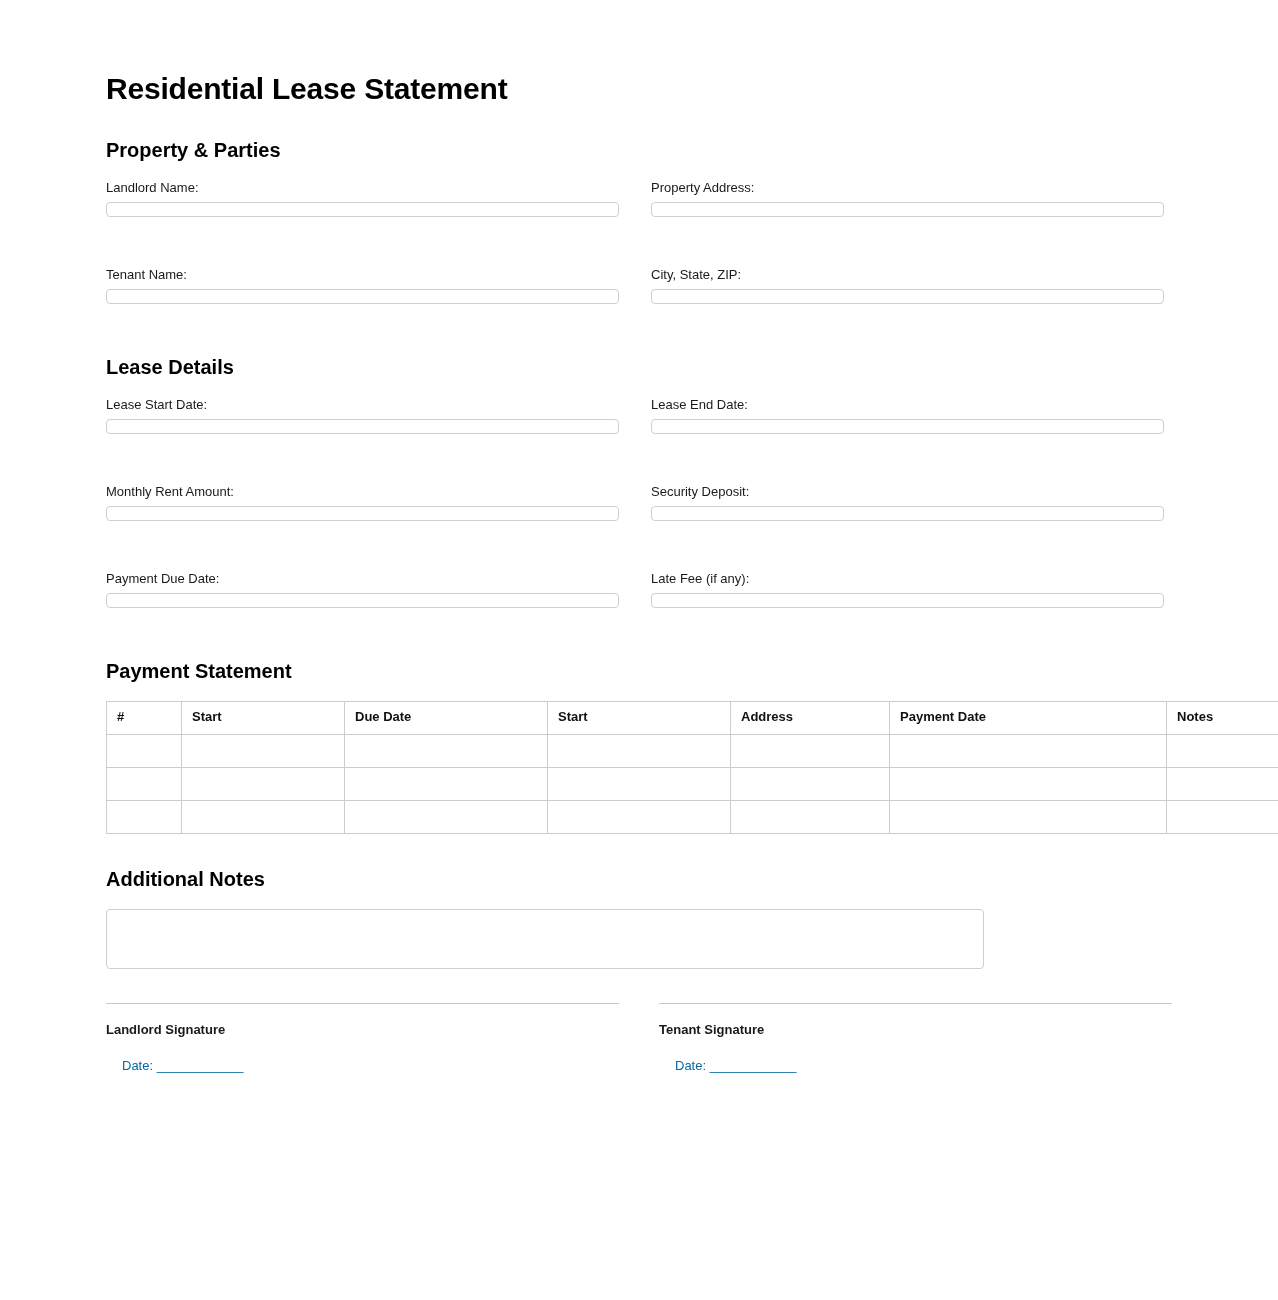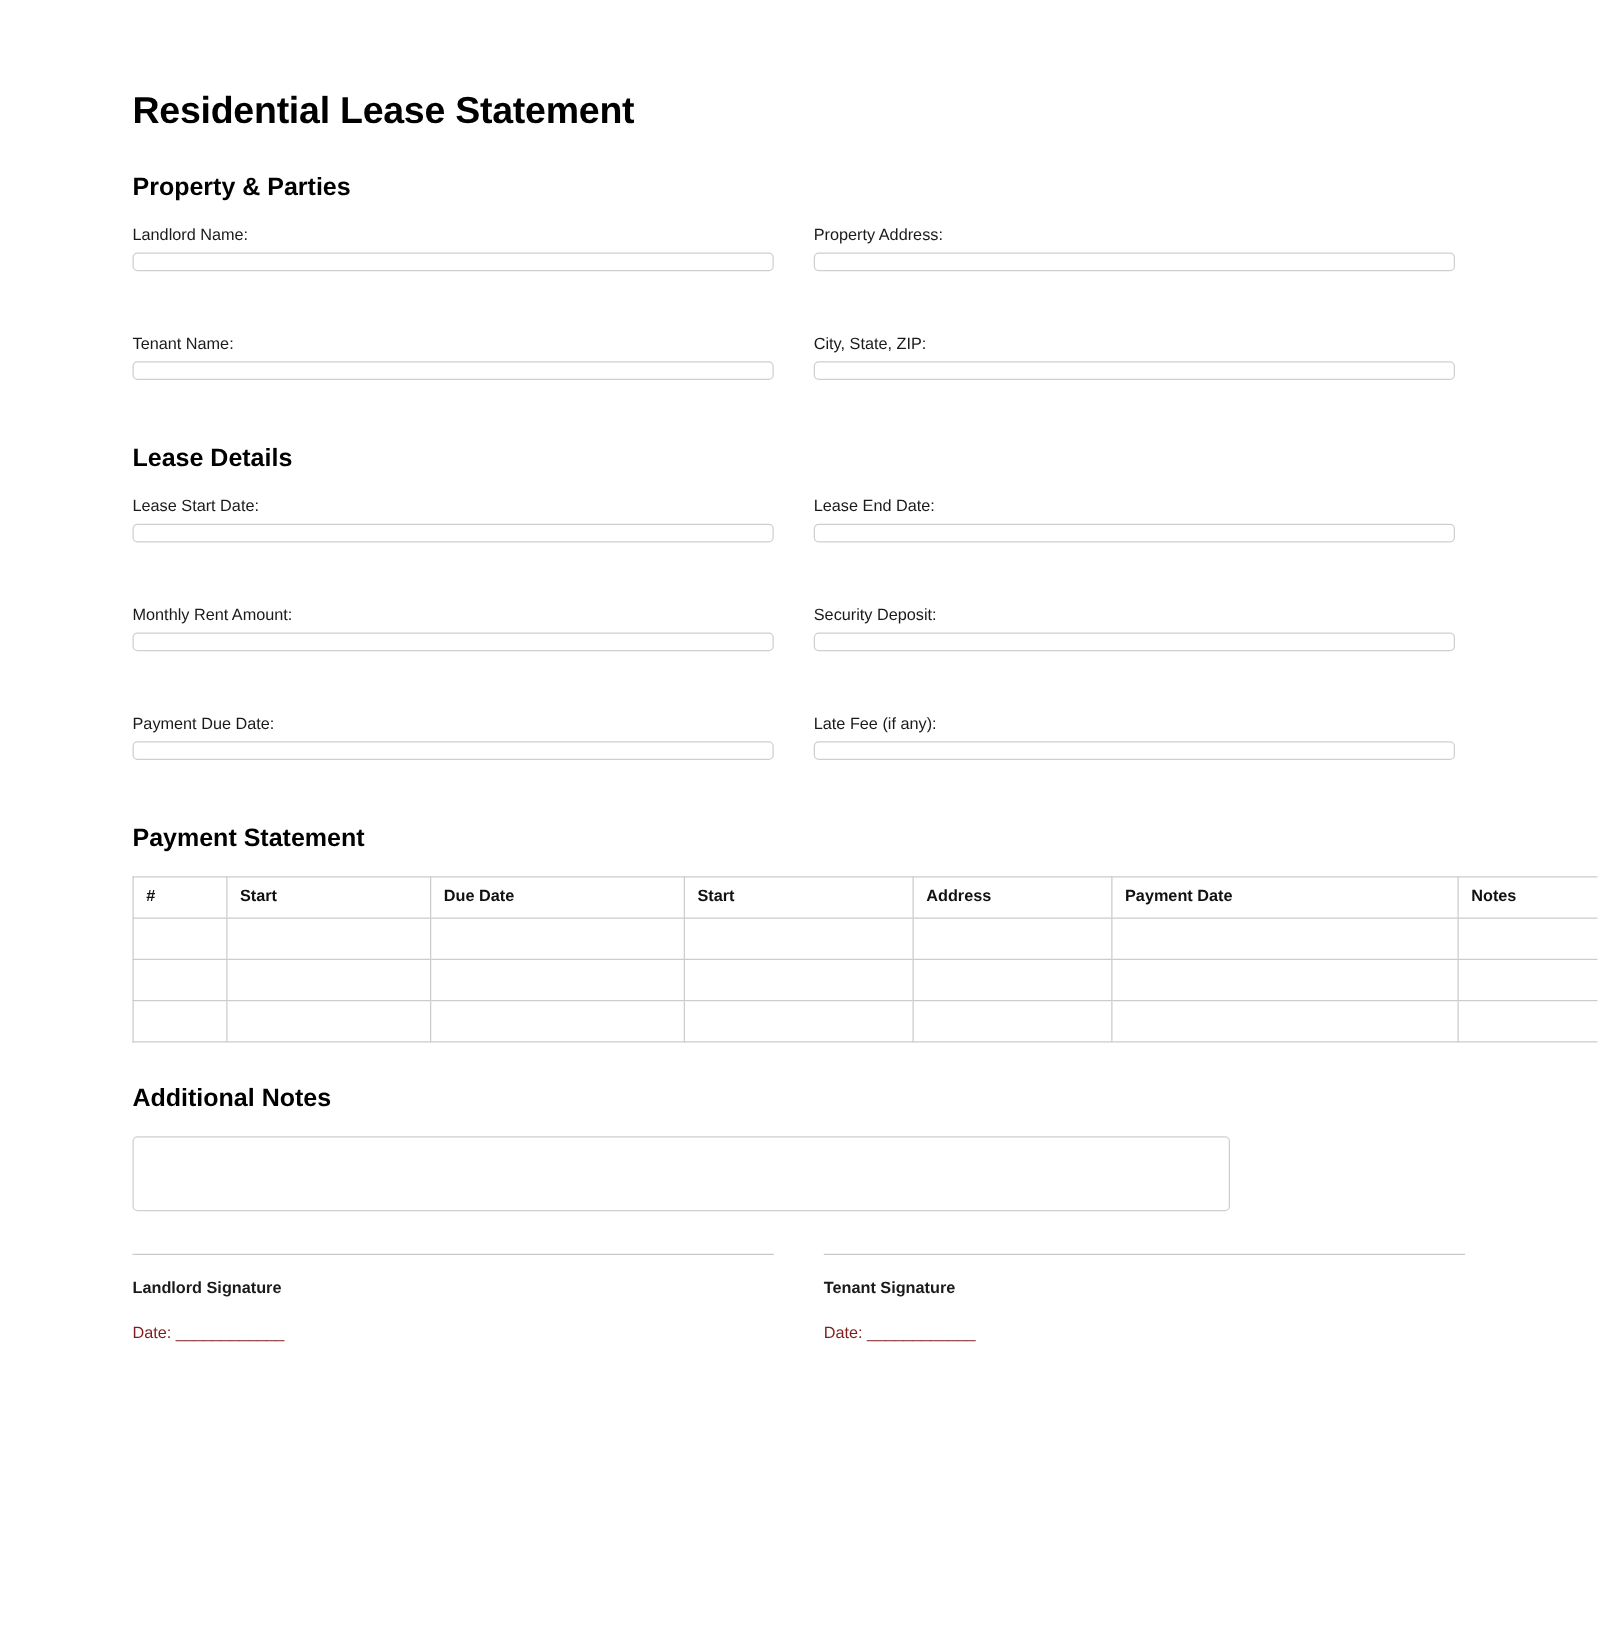--- a/index.html
+++ b/index.html
@@ -137,22 +137,22 @@
   .sig-label {
     font-size: 13px;
     line-height: 16px;
     color: #1a1a1a;
     margin: 0 0 20px 0;
     font-weight: bold;
   }
   .sig-date {
     font-size: 13px;
     line-height: 16px;
-    color: #7f1d1d;
-    margin: 0;
+    color: #0369a1;
+    margin: 16px;
     white-space: pre;
   }
 </style>
 </head>
 <body>
 
 <div class="page">
 
   <h1 class="doc-title">Residential Lease Statement</h1>
 

